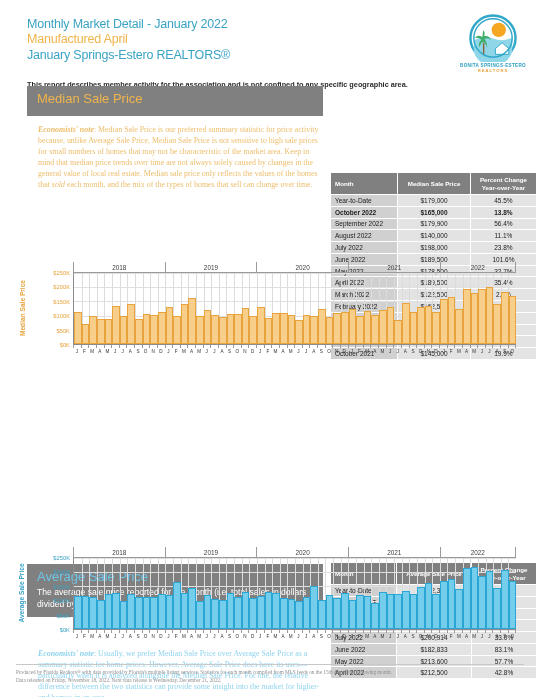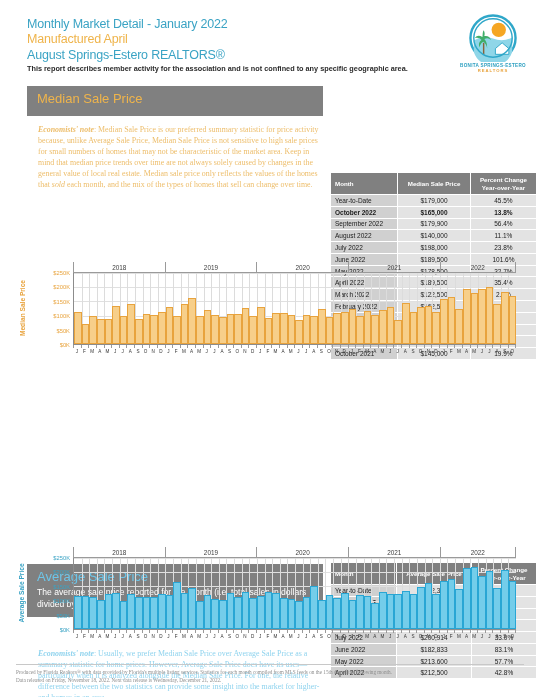--- a/index.html
+++ b/index.html
@@ -9,21 +9,21 @@
     font-family: "Liberation Sans", sans-serif;
     overflow: hidden;
     position: relative;
   }
 
   
   .header { padding: 17px 0 0 27px; position: relative; height: 86px; }
   .hdr-line1 { font-size: 12.5px; color: #3aa3c4; letter-spacing: -0.2px; line-height: 15px; }
   .hdr-line2 { font-size: 12.5px; color: #efb44b; letter-spacing: -0.2px; line-height: 15px; }
   .hdr-line3 { font-size: 12.5px; color: #3aa3c4; letter-spacing: -0.2px; line-height: 16px; }
-  .hdr-sub { font-size: 7.3px; color: #2b2b2b; line-height: 10px; margin-top: 1px; font-weight: bold; }
+  .hdr-sub { font-size: 7.3px; color: #2b2b2b; line-height: 10px; margin-top: 17px; font-weight: bold; }
 
   .logo-wrap { position: absolute; right: 10px; top: 14px; width: 72px; text-align: center; }
   .logo-circle { width: 48px; height: 48px; margin: 0 auto; position: relative; }
   .logo-name { font-size: 4.6px; color: #2c9fc0; letter-spacing: .3px; font-weight: bold; margin-top: 1px; }
   .logo-sub { font-size: 4.2px; color: #e8a33d; letter-spacing: 1px; font-weight: bold; }
 
   
   .section { position: relative; }
   .banner {
     background: #808080;
@@ -159,21 +159,21 @@
     color: #8d8d8d;
   }
   .rule { position: absolute; left: 16px; width: 508px; border-top: 0.7px solid #c8c8c8; }
 </style>
 </head>
 <body>
 
 <div class="header">
   <div class="hdr-line1">Monthly Market Detail - January 2022</div>
   <div class="hdr-line2">Manufactured April</div>
-  <div class="hdr-line3">August Springs-Estero REALTORS®</div>
+  <div class="hdr-line3">January Springs-Estero REALTORS®</div>
   <div class="hdr-sub">This report describes member activity for the association and is not confined to any specific geographic area.</div>
 
   <div class="logo-wrap">
     <div class="logo-circle">
       <svg viewBox="0 0 100 100" width="48" height="48">
         <circle cx="50" cy="50" r="47" fill="none" stroke="#2fa7c9" stroke-width="5"></circle>
         <path d="M8 52 a42 42 0 0 1 84 0 a42 42 0 0 1 -84 0 z" fill="#ffffff"></path>
         <circle cx="62" cy="33" r="15" fill="#f5a623"></circle>
         <path d="M10 55 q20 -12 40 -4 q20 8 40 -2 l0 30 a42 42 0 0 1 -80 0 z" fill="#8fd6e8"></path>
         <path d="M55 72 l14 -12 l14 12 l0 12 l-28 0 z" fill="#ffffff" stroke="#2fa7c9" stroke-width="2"></path>

